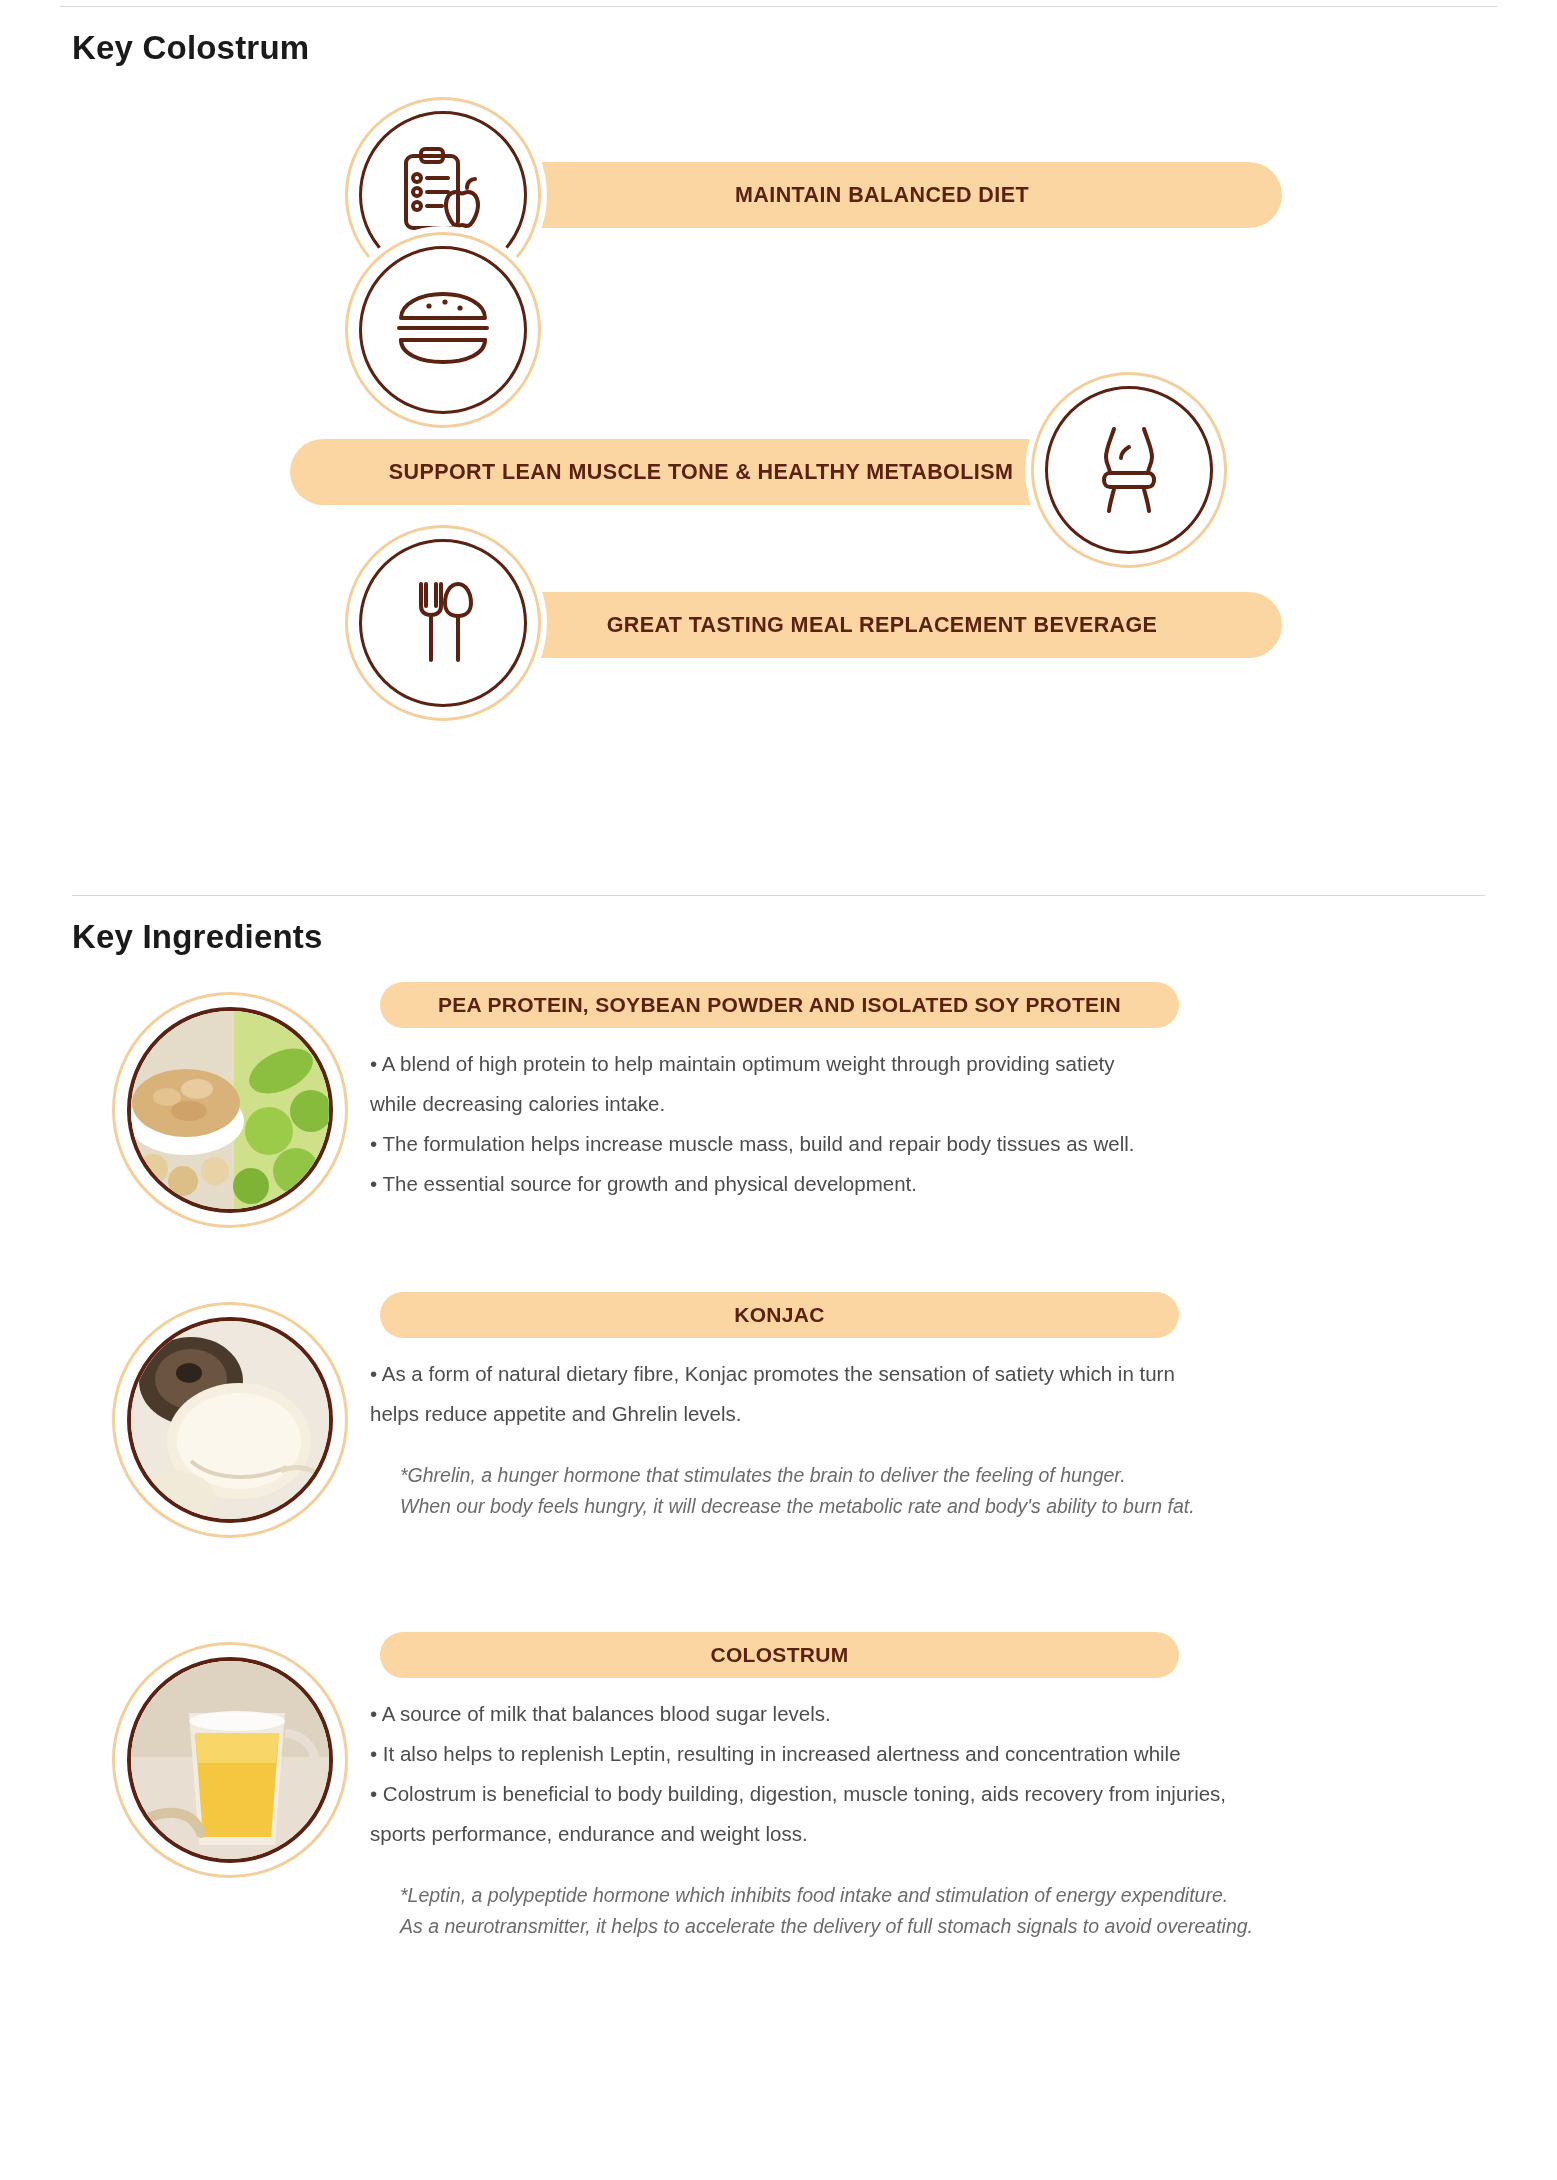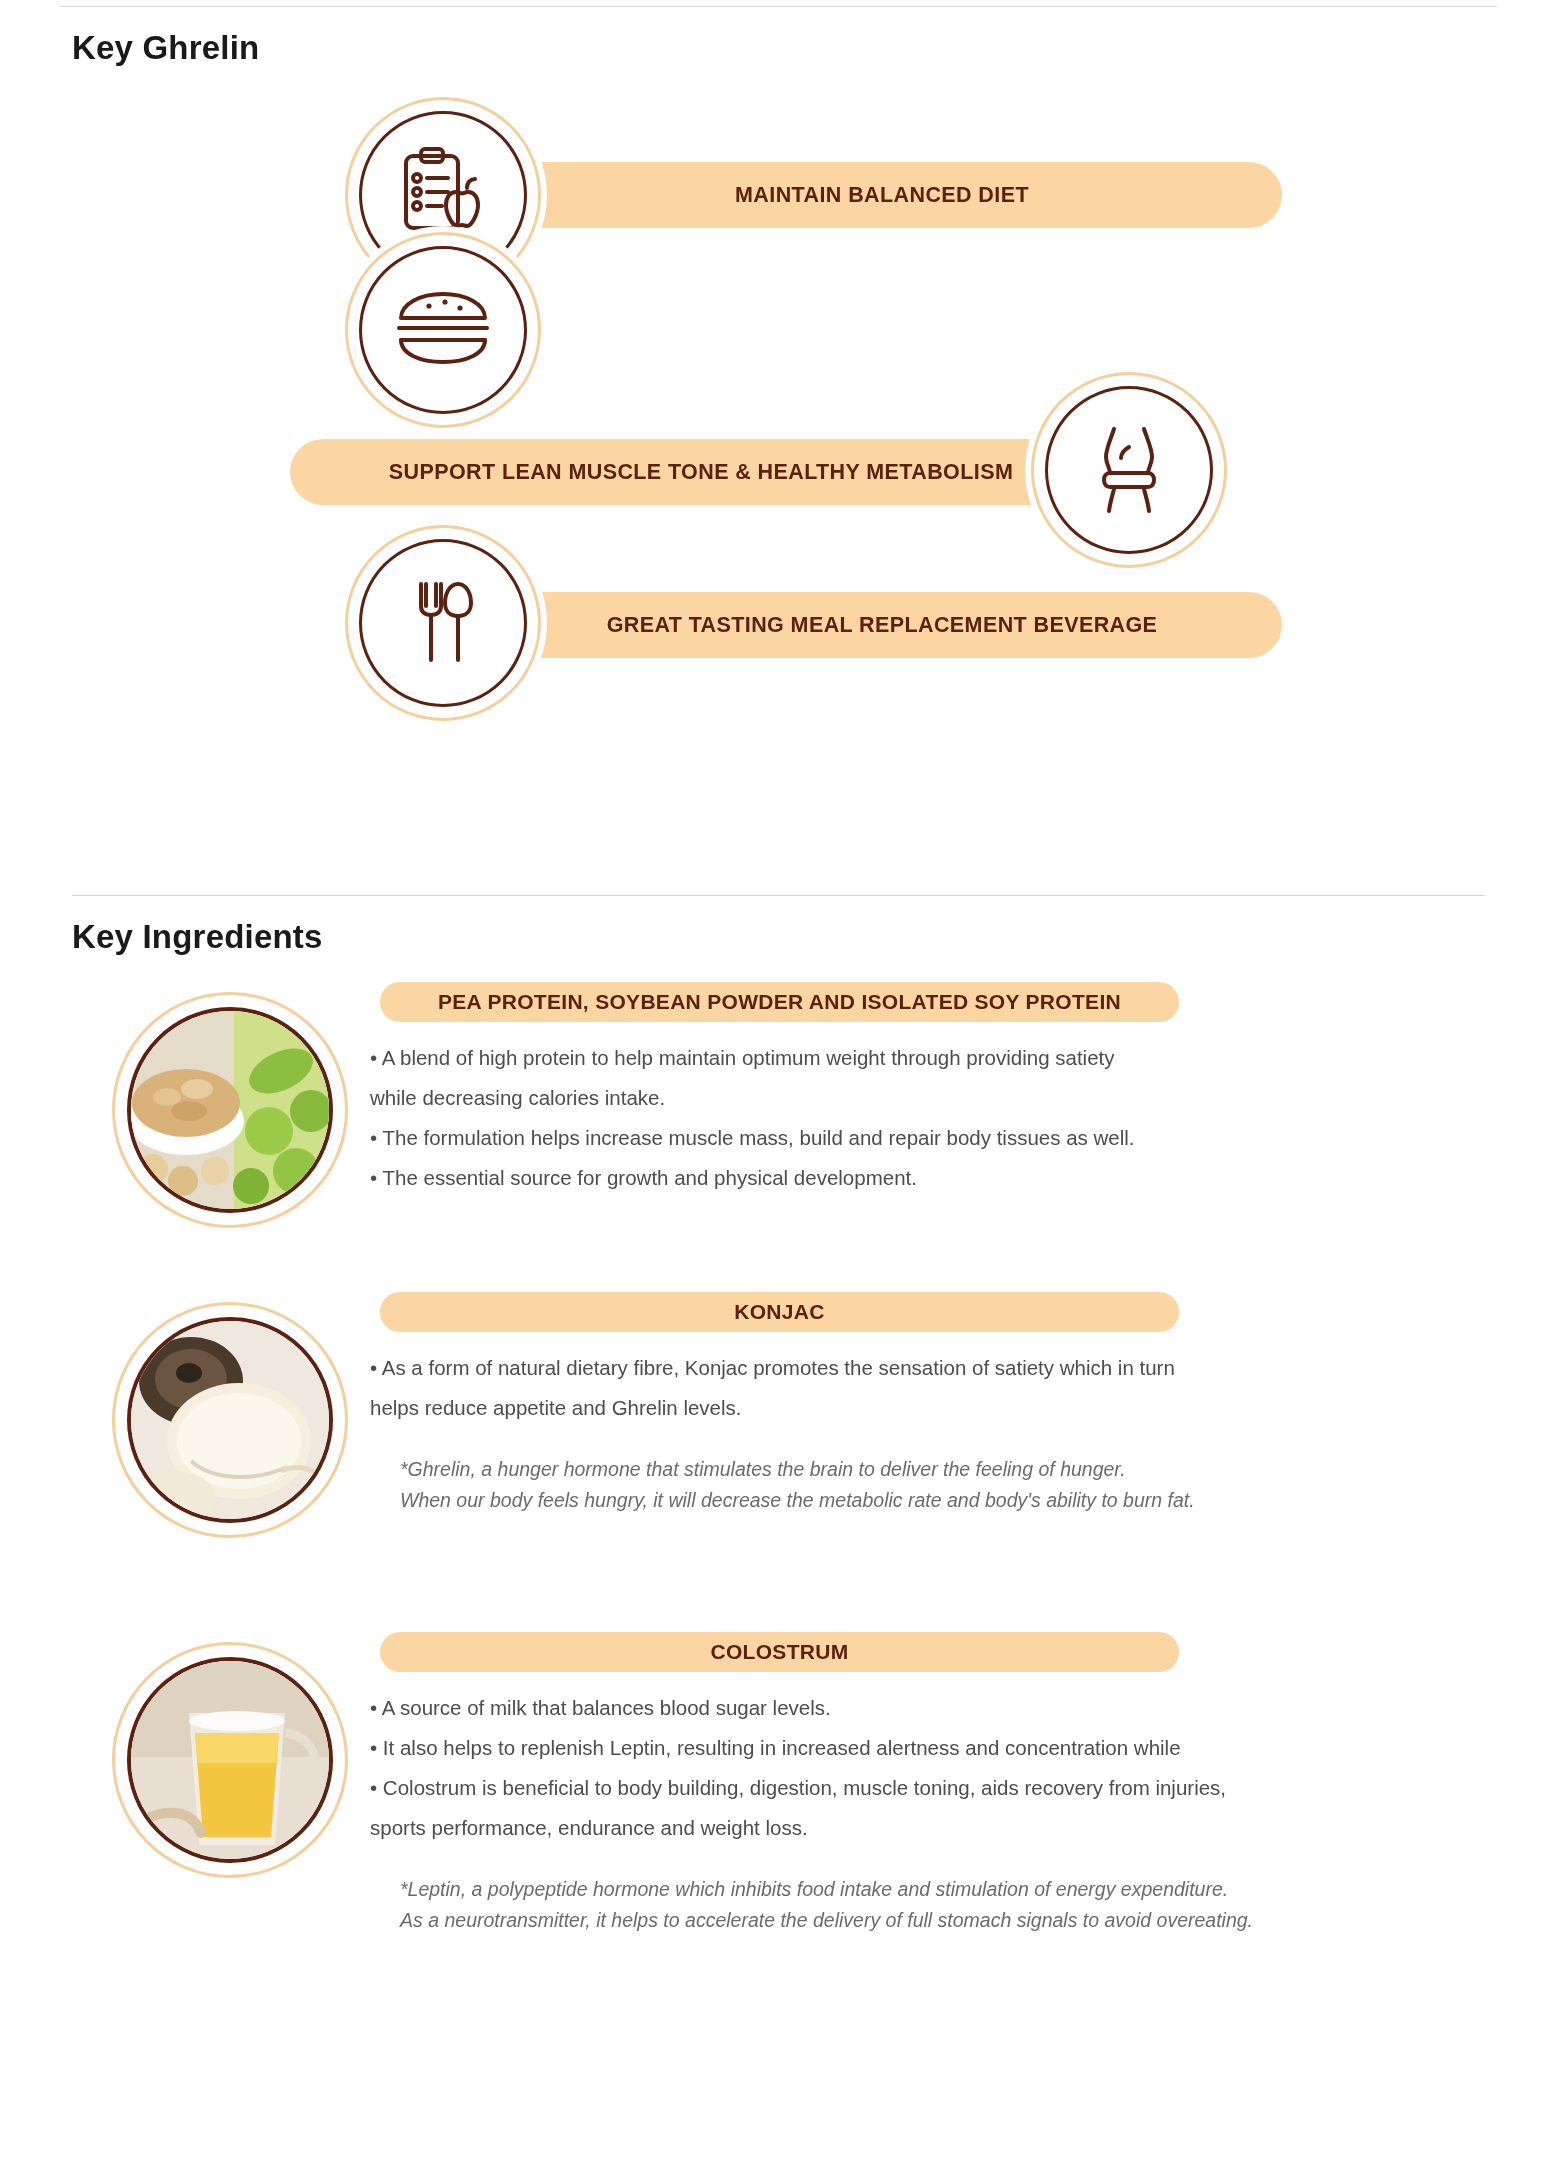--- a/index.html
+++ b/index.html
@@ -112,21 +112,21 @@
   .ing-photo .photo-inner {
     width: 206px; height: 206px;
     border-radius: 50%;
     border: 4px solid #5b2212;
     overflow: hidden;
     position: relative;
   }
   .ing-pill {
     margin-left: 70px;
     margin-right: 318px;
-    height: 40px;
+    height: 46px;
     background: #fbd6a2;
     border-radius: 29px;
     display: flex;
     align-items: center;
     justify-content: center;
     color: #5b2212;
     font-weight: bold;
     font-size: 21px;
     letter-spacing: .3px;
     white-space: nowrap;
@@ -147,21 +147,21 @@
   }
   svg { display: block; }
 </style>
 </head>
 <body>
 
 <div class="page">
 
   <div class="top-rule"></div>
 
-  <h2 class="section-title">Key Ghrelin</h2>
+  <h2 class="section-title">Key Colostrum</h2>
 
   <div class="benefits">
 
     <div class="benefit-row">
       <div class="circle left" style="top:0;">
         <div class="inner">
           <svg width="110" height="110" viewBox="0 0 110 110" fill="none" stroke="#5b2212" stroke-width="4">
             <rect x="18" y="16" width="52" height="72" rx="7"></rect>
             <rect x="33" y="9" width="22" height="13" rx="4"></rect>
             <circle cx="29" cy="38" r="4"></circle>

